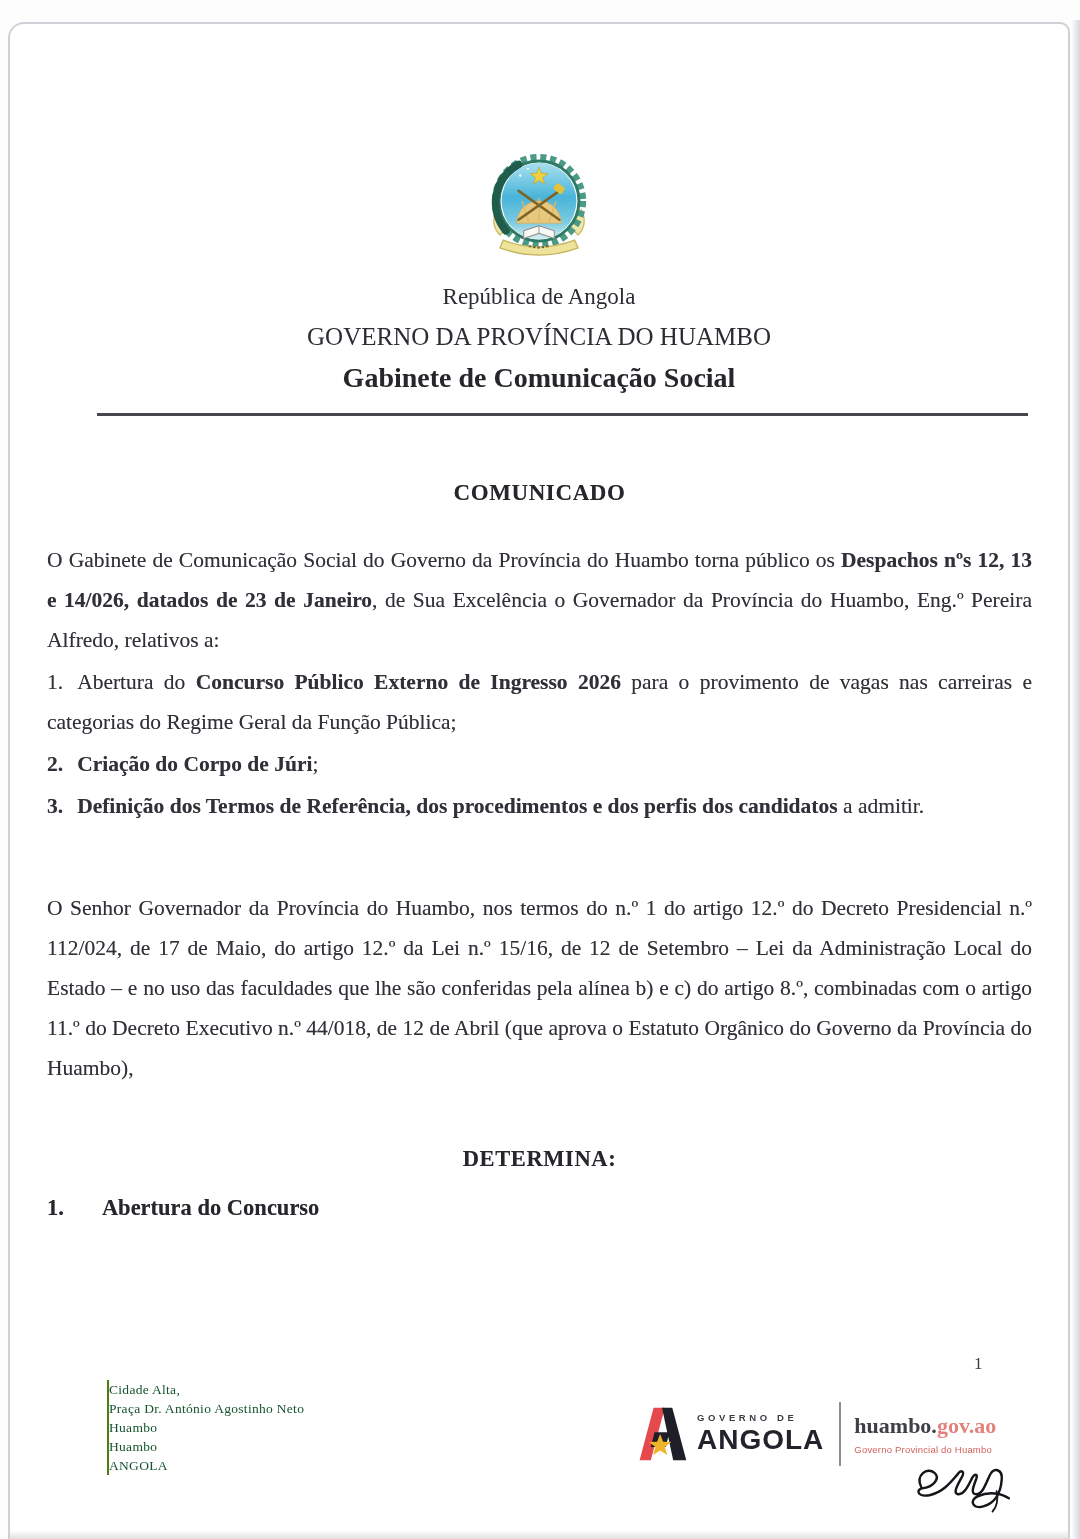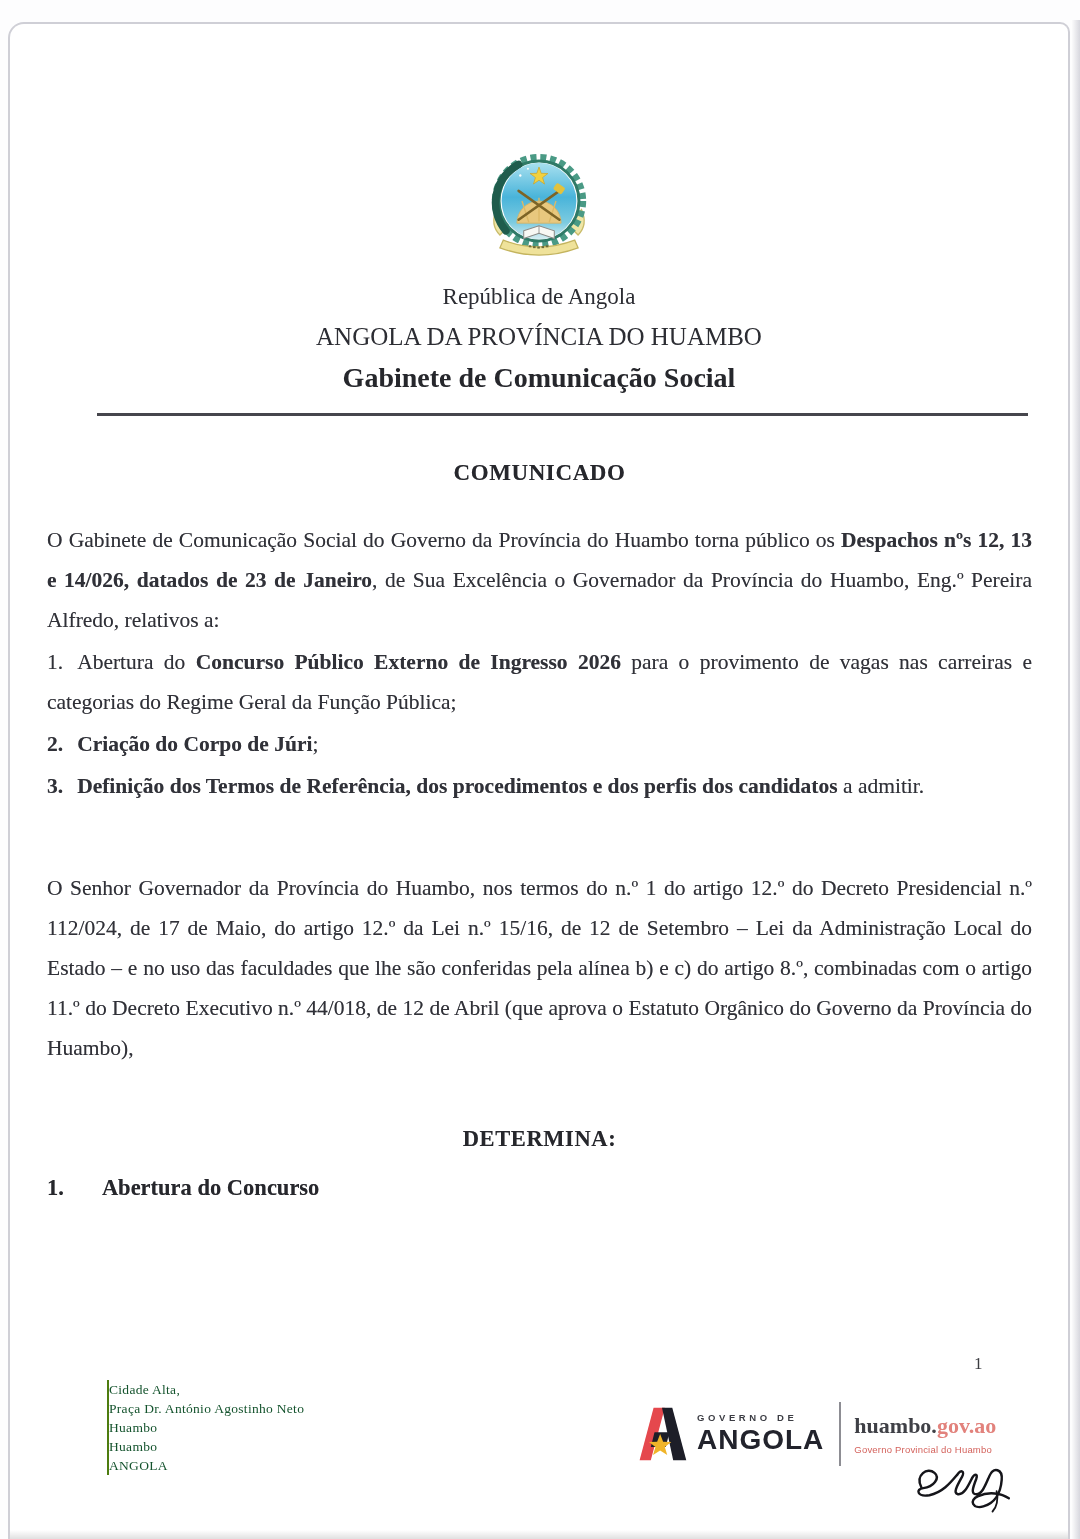--- a/index.html
+++ b/index.html
@@ -18,21 +18,21 @@
   .doc-header{text-align:center;padding-top:126px;color:#2c2d33}
   .emblem svg{width:102px;height:114px}
   .h1{font-size:23px;margin-top:16px}
   .h2{font-size:25px;margin-top:13px}
   .h3{font-size:28px;font-weight:700;margin-top:11px;color:#26272c}
   .header-rule{border:none;border-top:3px solid #46464d;margin:19px 40px 0 87px}
 
   
   .doc{padding:0 36px 0 37px;color:#303138;text-shadow:0 0 .5px rgba(48,49,56,.45)}
   .title{font-size:23px;font-weight:700;text-align:center;letter-spacing:.6px;
-       margin-top:44px;color:#26272c}
+       margin-top:64px;color:#26272c}
   .para{font-size:21.5px;line-height:40px;text-align:justify;margin:34px 0 0}
   .list{margin-top:0}
   .item{font-size:21.5px;line-height:40px;text-align:justify;margin:2px 0 0}
   .item .num{margin-right:14px}
   .item.bnum .num{font-weight:700}
   .p2{margin-top:62px}
   .determina{font-size:22.5px;font-weight:700;text-align:center;margin-top:58px;
        letter-spacing:.6px;color:#26272c}
   .section{font-size:22.5px;color:#26272c}
   .section .snum{font-weight:700;margin-right:38px}
@@ -98,21 +98,21 @@
           <g fill="#6b6b3a">
             <rect x="48" y="112" width="3" height="2.4"></rect>
               <rect x="53" y="113" width="3" height="2.4"></rect>
             <rect x="58" y="113.5" width="3" height="2.4"></rect>
               <rect x="63" y="113" width="3" height="2.4"></rect>
             <rect x="68" y="112" width="3" height="2.4"></rect>
           </g>
         </svg>
       </div>
       <div class="h1">República de Angola</div>
-      <div class="h2">ANGOLA DA PROVÍNCIA DO HUAMBO</div>
+      <div class="h2">GOVERNO DA PROVÍNCIA DO HUAMBO</div>
       <div class="h3">Gabinete de Comunicação Social</div>
       <hr class="header-rule">
     </header>
 
     <main class="doc">
       <div class="title">COMUNICADO</div>
 
       <p class="para"><span>O Gabinete de Comunicação Social do Governo da Província do Huambo torna público os </span><b>Despachos nºs 12, 13 e 14/026, datados de 23 de Janeiro</b><span>, de Sua Excelência o Governador da Província do Huambo, Eng.º Pereira Alfredo, relativos a:</span></p>
 
       <div class="list">

